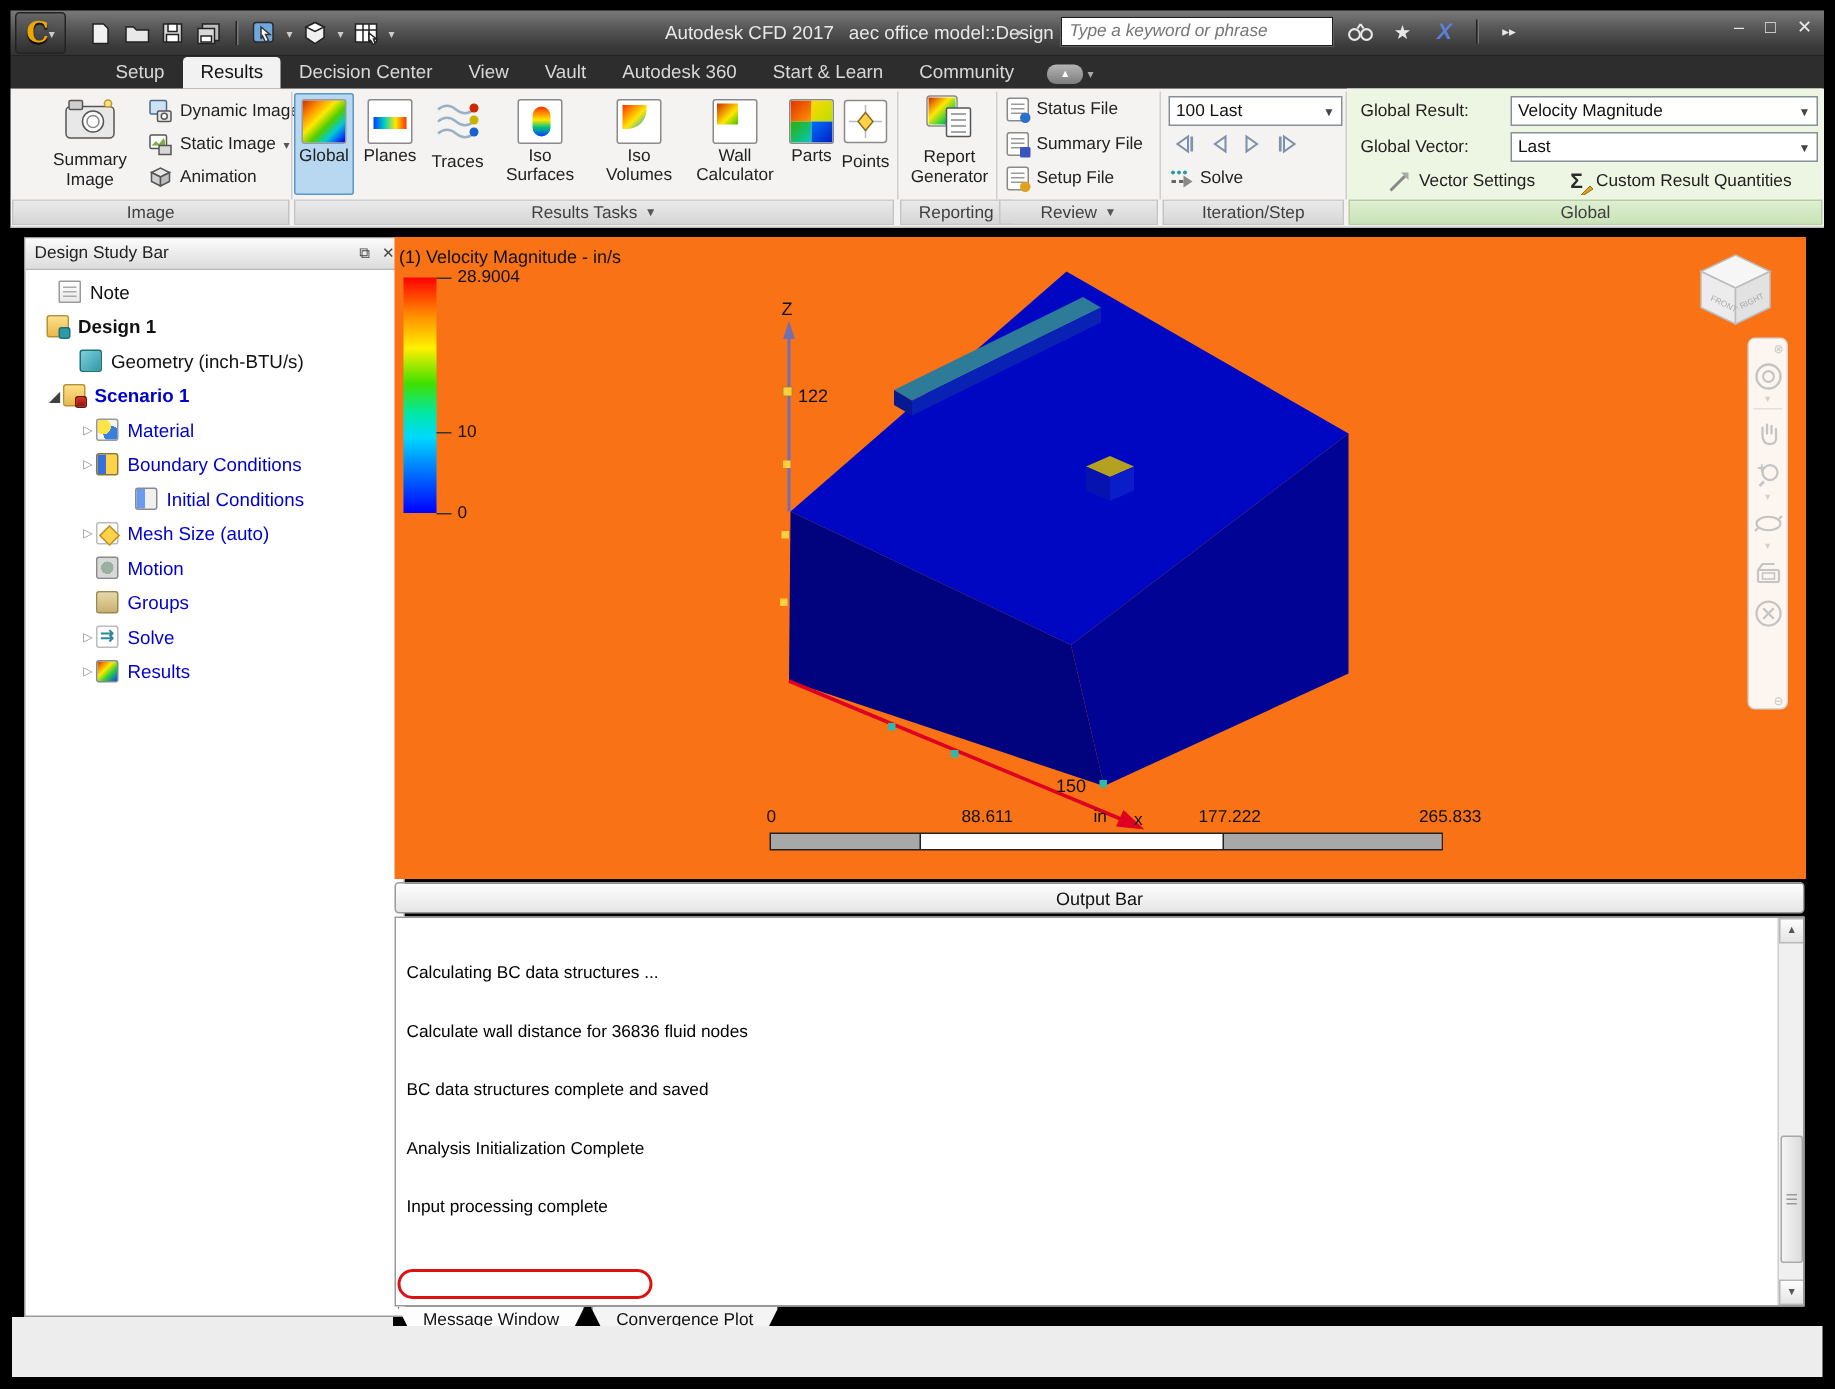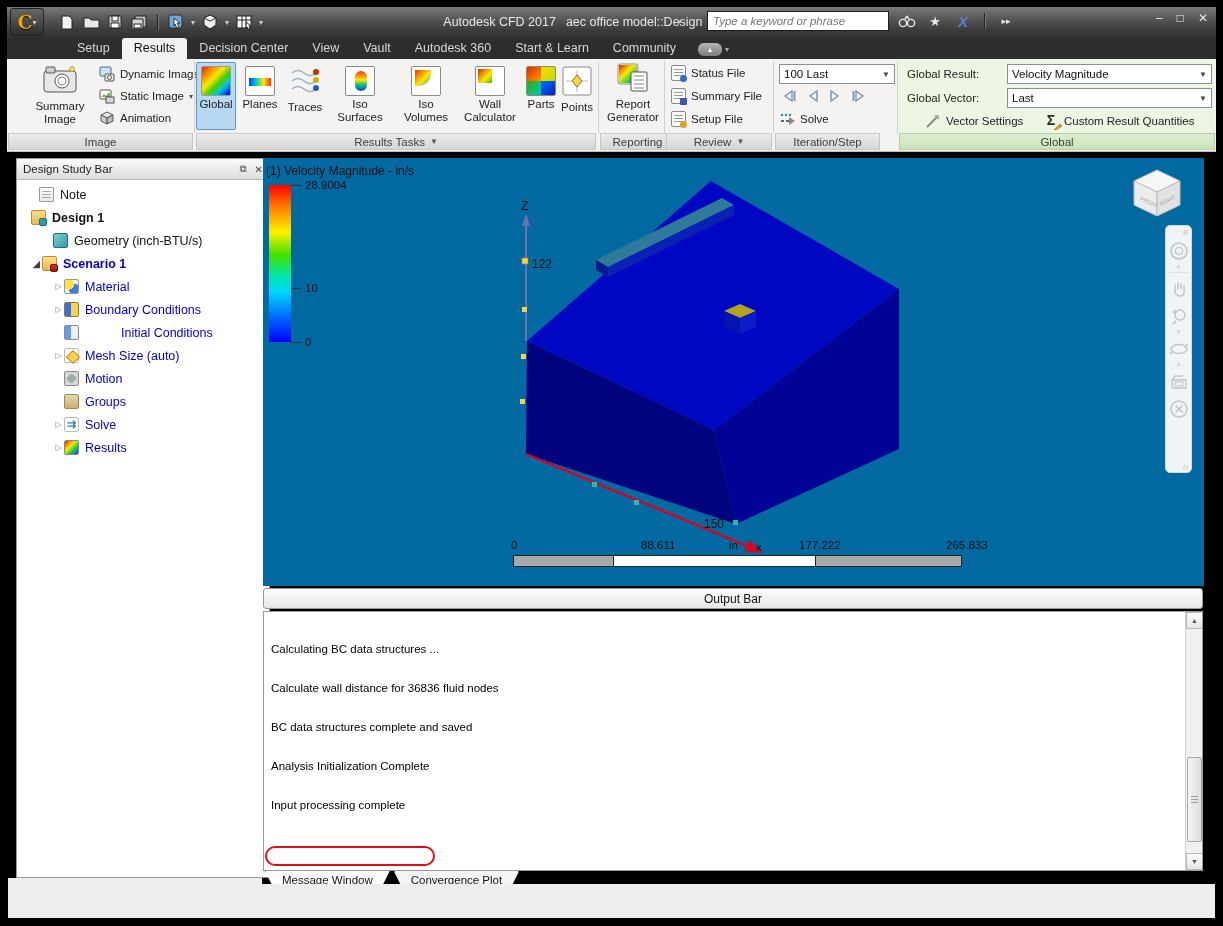--- a/index.html
+++ b/index.html
@@ -89,21 +89,21 @@
   .i-bc{background:linear-gradient(90deg,#3a6fe0 45%,#ffd24a 45%);border:1px solid #8a7a30;}
   .i-ic{background:linear-gradient(90deg,#6a9af0 45%,#f0f0f0 45%);border:1px solid #8a8a8a;}
   .i-mesh{background:#fff;border:1px solid #bbb;}
   .i-mesh:before{content:"";position:absolute;left:3px;top:3px;width:8px;height:8px;background:#ffd24a;border:1px solid #b8912e;transform:rotate(45deg);}
   .i-motion{background:radial-gradient(circle at 50% 50%,#9ab0a0 0 45%,#d8d8d8 46%);border:1px solid #8a8a8a;}
   .i-groups{background:linear-gradient(#e8d8a8,#c8b070);border:1px solid #9a8a50;}
   .i-solve{background:#fff;border:1px solid #bbb;color:#2e8a9a;font-size:11px;font-weight:bold;text-align:center;line-height:13px;}
   .i-results{background:linear-gradient(135deg,#e03000,#ffe800 40%,#2fce40 65%,#0048ff);border:1px solid #888;}
 
   
-  .viewport{left:263px;top:158px;width:941px;height:428px;background:#0369a1;}
+  .viewport{left:263px;top:158px;width:941px;height:428px;background:#f97316;}
   .legendtitle{position:absolute;left:3px;top:6px;font-size:12px;color:#111;}
   .legendbar{position:absolute;left:6px;top:27px;width:22px;height:157px;background:linear-gradient(180deg,#ff0000 0%,#ff8c00 16%,#fff000 30%,#3fe000 45%,#00e8a8 58%,#00d8ff 68%,#0078ff 82%,#0000ff 100%);}
   .legendtick{position:absolute;font-size:11.5px;color:#111;}
   .tickline{position:absolute;width:10px;height:1px;background:#333;}
 
   .scaleline{position:absolute;font-size:11.5px;color:#111;}
   .scalebar{position:absolute;left:250px;top:397px;width:449px;height:12px;border:1px solid #222;display:flex;}
   .scalebar i{height:100%;}
   .sb-g{background:#a8a8a8;border-right:1px solid #222;}
   .sb-w{background:#fff;border-right:1px solid #222;}
@@ -402,21 +402,21 @@
     <div class="smallrow" style="left:772px;top:52px;">
       <span class="ico16"><svg width="18" height="16">
             <circle cx="3" cy="4" r="1.3" fill="#2e9aa8"></circle>
             <circle cx="7" cy="4" r="1.3" fill="#2e9aa8"></circle>
             <circle cx="11" cy="4" r="1.3" fill="#2e9aa8"></circle>
             <path d="M2 10 h9" stroke="#666" stroke-width="2" stroke-dasharray="3 2"></path>
             <path d="M10 6 l6 4 l-6 4 z" fill="#888"></path>
           </svg></span>
       <span>Solve</span>
     </div>
-    <div class="grouplabel" style="left:768px;width:105px;">
+    <div class="grouplabel" style="left:768px;width:121px;">
         <span>Iteration/Step</span>
       </div>
     <div class="rsep" style="left:890px;"></div>
 
     <span class="rlabel" style="left:900px;top:9px;">Global Result:</span>
     <div class="combo" style="left:1000px;top:5px;width:205px;">
       <span>Velocity Magnitude</span>
         <span class="dd">▼</span>
     </div>
     <span class="rlabel" style="left:900px;top:33px;">Global Vector:</span>
@@ -474,21 +474,21 @@
       <div class="trow blue" style="padding-left:36px;">
         <span class="exp">▷</span>
         <span class="ticon i-mat"></span>
         <span>Material</span>
       </div>
       <div class="trow blue" style="padding-left:36px;">
         <span class="exp">▷</span>
         <span class="ticon i-bc"></span>
         <span>Boundary Conditions</span>
       </div>
-      <div class="trow blue" style="padding-left:47px;gap:36px;">
+      <div class="trow blue" style="padding-left:73px;">
         <span class="ticon i-ic"></span>
         <span>Initial Conditions</span>
       </div>
       <div class="trow blue" style="padding-left:36px;">
         <span class="exp">▷</span>
         <span class="ticon i-mesh"></span>
         <span>Mesh Size (auto)</span>
       </div>
       <div class="trow blue" style="padding-left:47px;">
         <span class="ticon i-motion"></span>

